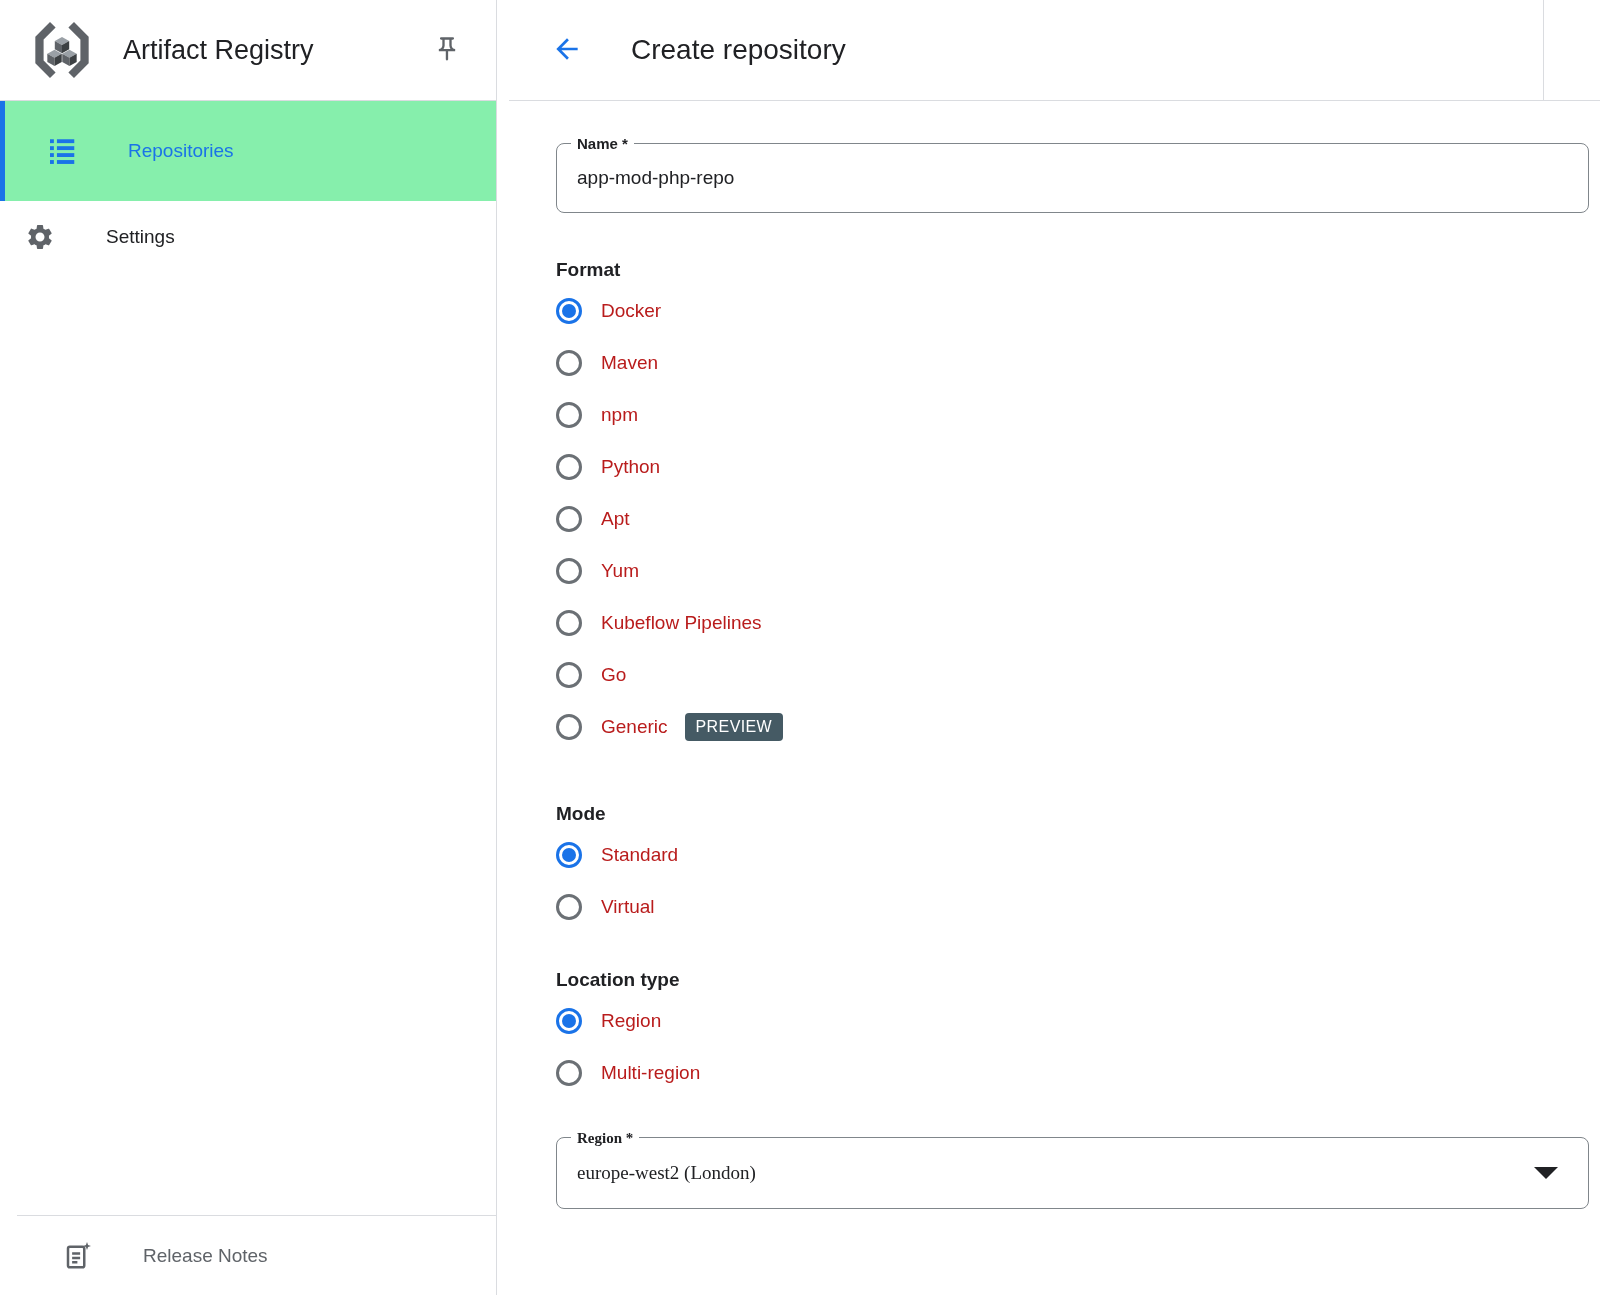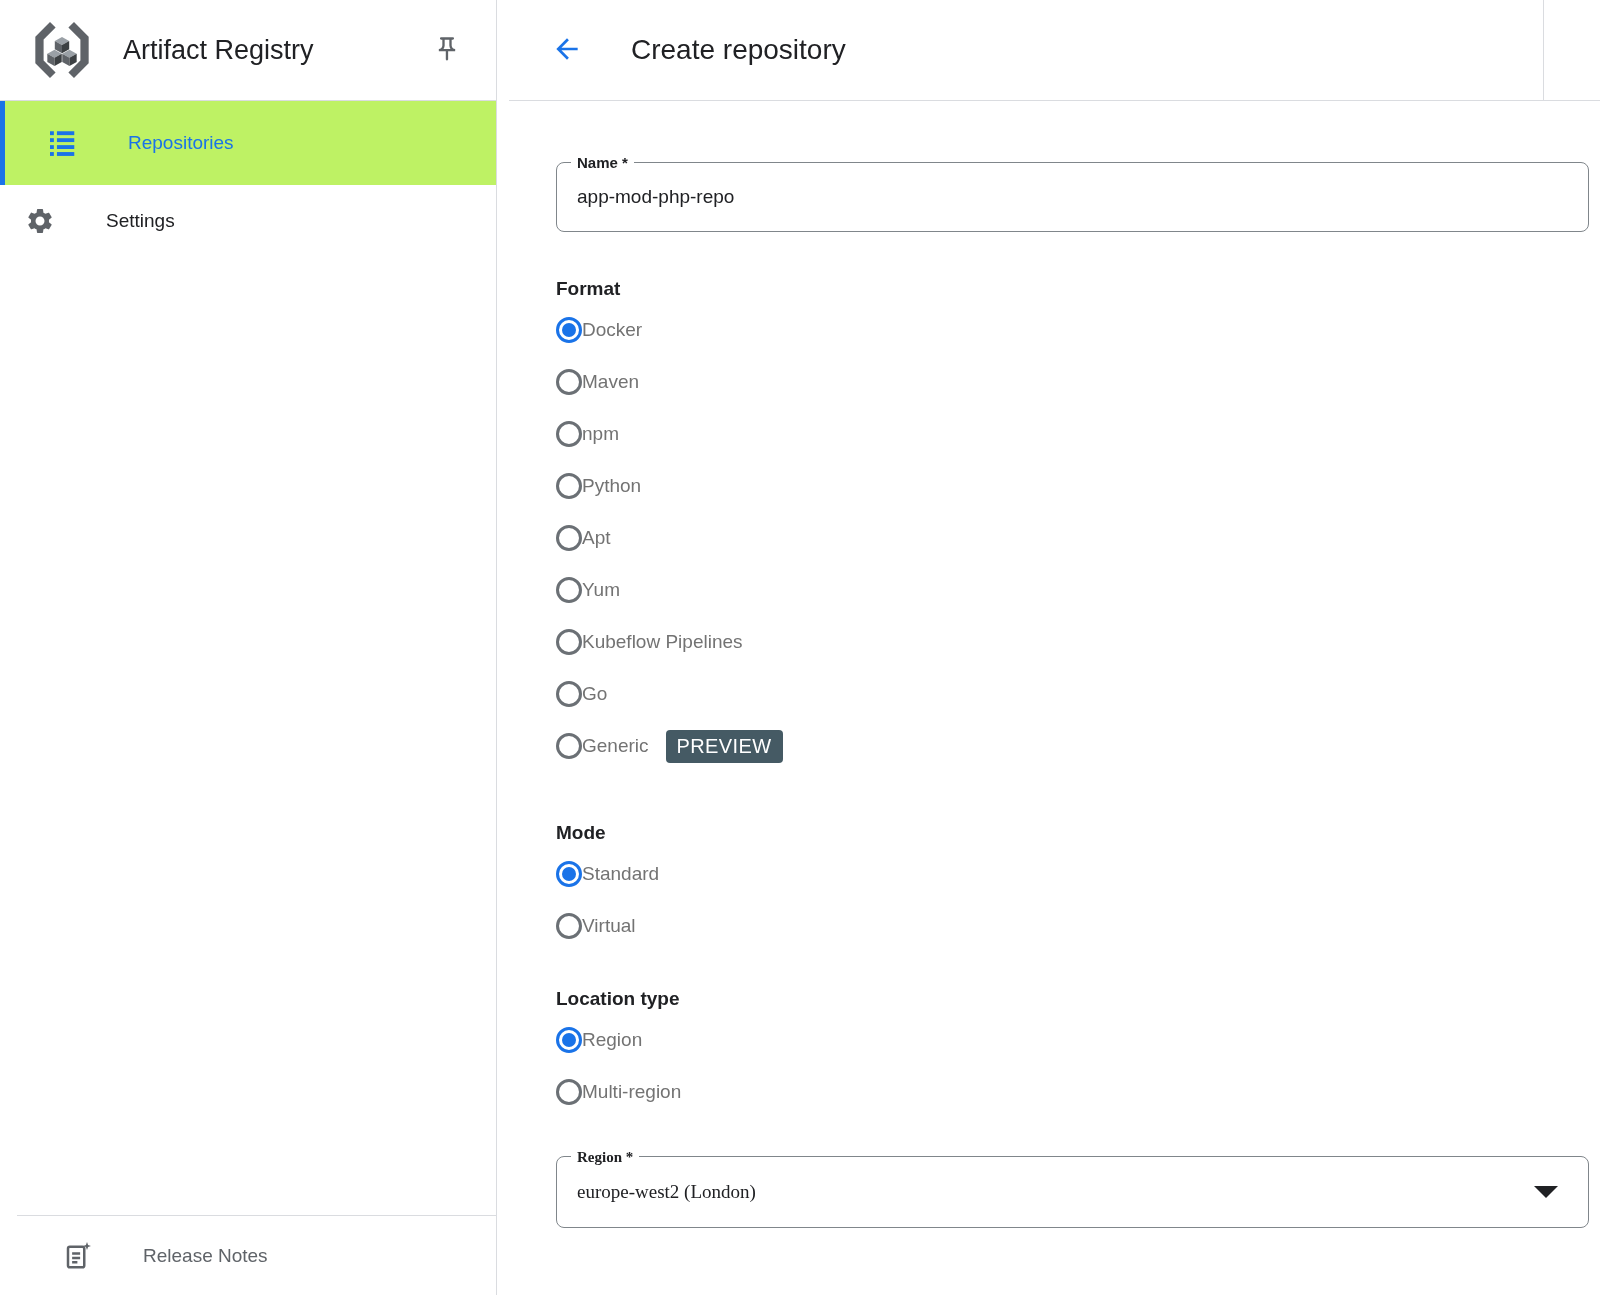--- a/index.html
+++ b/index.html
@@ -43,22 +43,22 @@
   .nav-item{
     display:flex;align-items:center;
     height:72px;
     padding-left:24px;
     cursor:pointer;
     font-size:19px;color:#202124;
   }
   .nav-item .nav-icon{width:32px;height:32px;display:flex;align-items:center;justify-content:center;flex:0 0 32px;}
   .nav-item .nav-label{margin-left:50px;}
   .nav-item.selected{
-    height:84px;
-    background:#bef264;
+    height:100px;
+    background:#86efac;
     border-left:5px solid #1a73e8;
     padding-left:41px;
     color:#1a73e8;
   }
   .sidebar-footer{
     position:absolute;left:17px;right:0;bottom:0;
     height:80px;
     border-top:1px solid #dadce0;
     display:flex;align-items:center;
     padding-left:46px;
@@ -94,21 +94,21 @@
   .form{padding-left:47px;}
   .field{
     position:relative;
     width:1033px;height:70px;
     box-sizing:border-box;
     border:1px solid #80868b;
     border-radius:8px;
     background:#fff;
     display:flex;align-items:center;
   }
-  .field-name{margin-top:61px;}
+  .field-name{margin-top:42px;}
   .field label{
     position:absolute;top:-10px;left:14px;
     background:#fff;
     padding:0 6px;
     font-size:15px;font-weight:700;color:#202124;
     line-height:20px;
   }
   .field input{
     border:none;outline:none;background:transparent;
     width:100%;height:100%;
@@ -138,25 +138,25 @@
     border-radius:50%;
     flex:0 0 26px;
   }
   .radio.selected{border-color:#1a73e8;}
   .radio.selected::after{
     content:"";display:block;
     width:14px;height:14px;margin:3px;
     border-radius:50%;
     background:#1a73e8;
   }
-  .option-label{font-size:19px;color:#737373;}
+  .option-label{margin-left:19px;font-size:19px;color:#b91c1c;}
   .badge{
     margin-left:17px;
     background:#455a64;color:#ffffff;
-    font-size:20px;font-weight:400;letter-spacing:0.4px;
+    font-size:16px;font-weight:400;letter-spacing:0.4px;
     padding:5px 11px;
     border-radius:4px;
   }
   .field-region{margin-top:38px;height:72px;cursor:pointer;font-family:Liberation Serif, serif;}
   .select-value{padding-left:20px;font-size:19px;color:#202124;}
   .select-arrow{
     position:absolute;right:30px;top:50%;margin-top:-6px;
     width:0;height:0;
     border-left:12px solid transparent;
     border-right:12px solid transparent;

